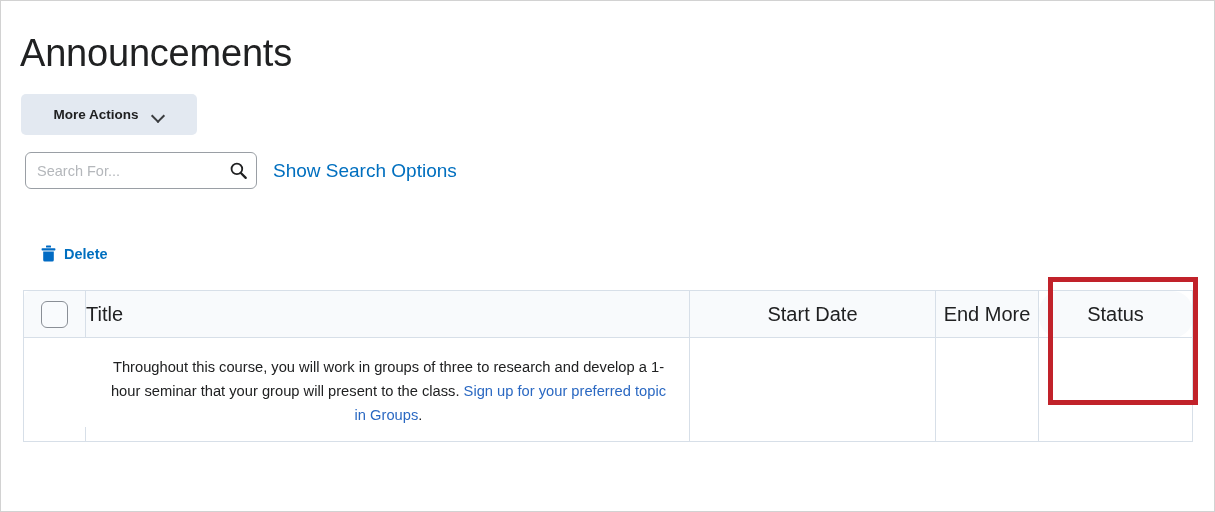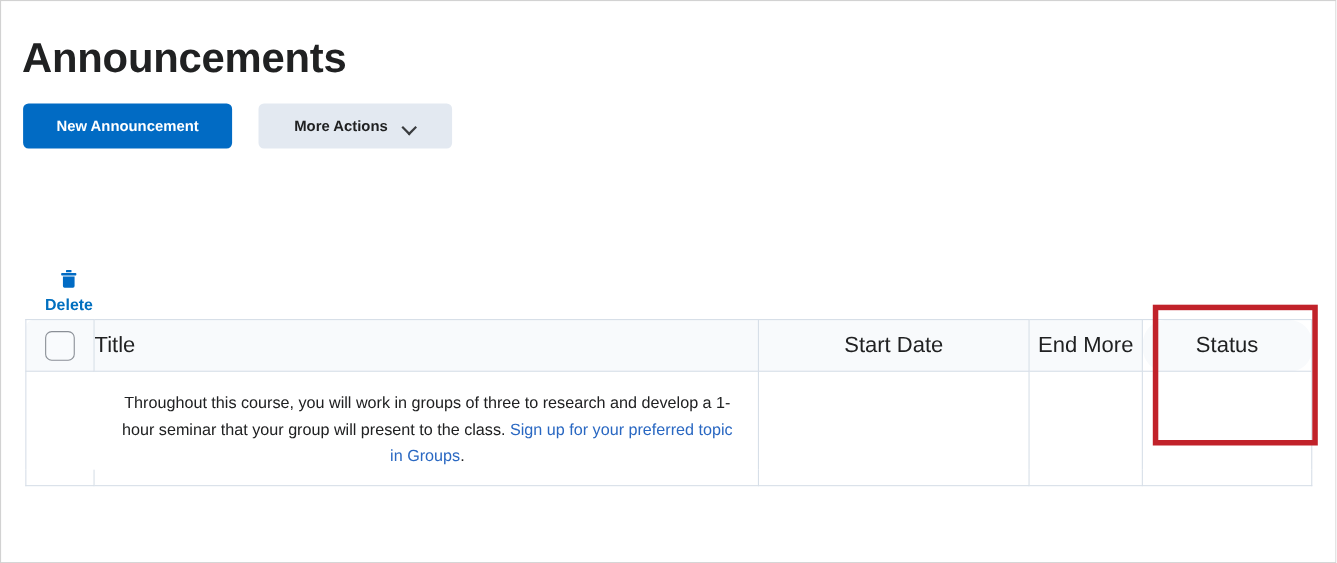--- a/index.html
+++ b/index.html
@@ -20,21 +20,21 @@
     box-sizing: border-box;
     overflow: hidden;
   }
 
   
   .page-title {
     position: absolute;
     left: 19px;
     top: 6px;
     font-size: 38px;
-    font-weight: 700;
+    font-weight: 400;
     color: #202122;
     letter-spacing: -0.2px;
     line-height: 1.15;
     white-space: nowrap;
   }
 
   
   .btn-row {
     position: absolute;
     left: 20px;
@@ -140,21 +140,20 @@
 
   
   .delete-row {
     position: absolute;
     left: 40px;
     top: 244px;
     display: flex;
     align-items: center;
     gap: 8px;
     cursor: pointer;
-    flex-direction: column;
   }
   .trash {
     width: 15px;
     height: 18px;
     display: block;
   }
   .delete-label {
     font-size: 14.5px;
     font-weight: bold;
     color: #006fbf;
@@ -284,28 +283,37 @@
   }
 </style>
 </head>
 <body>
 
 <div id="page">
 
   <h1 class="page-title">Announcements</h1>
 
   <div class="btn-row">
-    <button class="btn btn-primary">New Announcement</button>
 
     <button class="btn btn-secondary">
       <span>More Actions</span>
       <span class="chev"></span>
     </button>
   </div>
 
+  <div class="search-row">
+    <div class="search-box">
+      <input type="text" placeholder="Search For..." style="">
+      <svg class="mag" viewBox="0 0 20 20">
+        <circle cx="8.3" cy="8.3" r="5.6" fill="none" stroke="#202122" stroke-width="1.9"></circle>
+        <line x1="12.5" y1="12.6" x2="17.6" y2="17.8" stroke="#202122" stroke-width="2.4" stroke-linecap="round"></line>
+      </svg>
+    </div>
+    <span class="search-options-link">Show Search Options</span>
+  </div>
 
   <div class="delete-row">
     <svg class="trash" viewBox="0 0 15 18">
       <rect x="5" y="0.4" width="5" height="2.2" rx="0.6" fill="#016bc4"></rect>
       <rect x="0.6" y="3.2" width="13.8" height="2.3" rx="0.7" fill="#016bc4"></rect>
       <path d="M2.2 6.4 h10.6 v8.6 a1.5 1.5 0 0 1 -1.5 1.5 h-7.6 a1.5 1.5 0 0 1 -1.5 -1.5 z" fill="#016bc4"></path>
     </svg>
     <span class="delete-label">Delete</span>
   </div>
 

